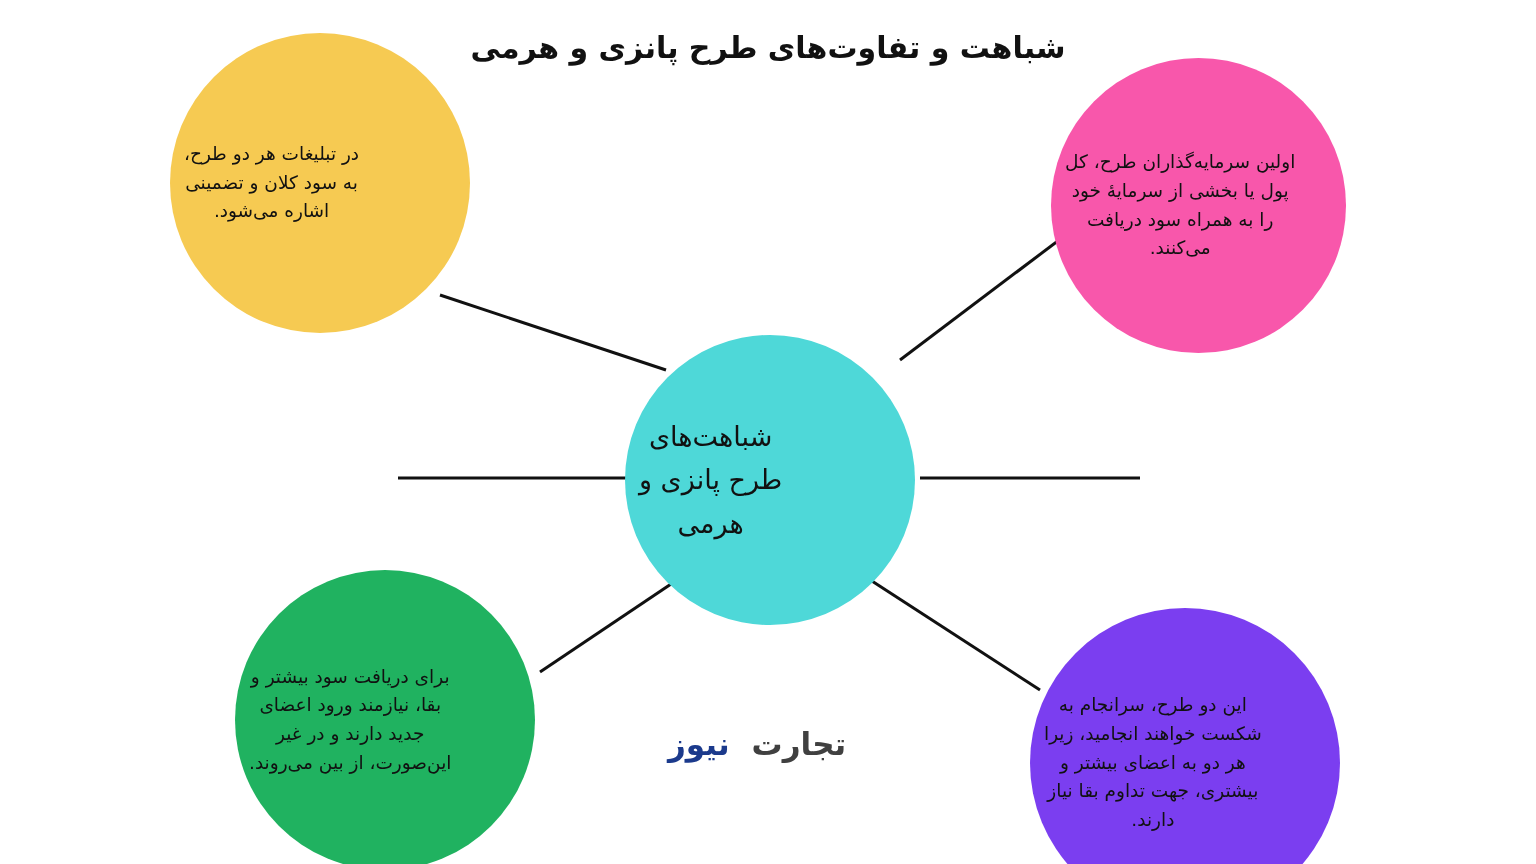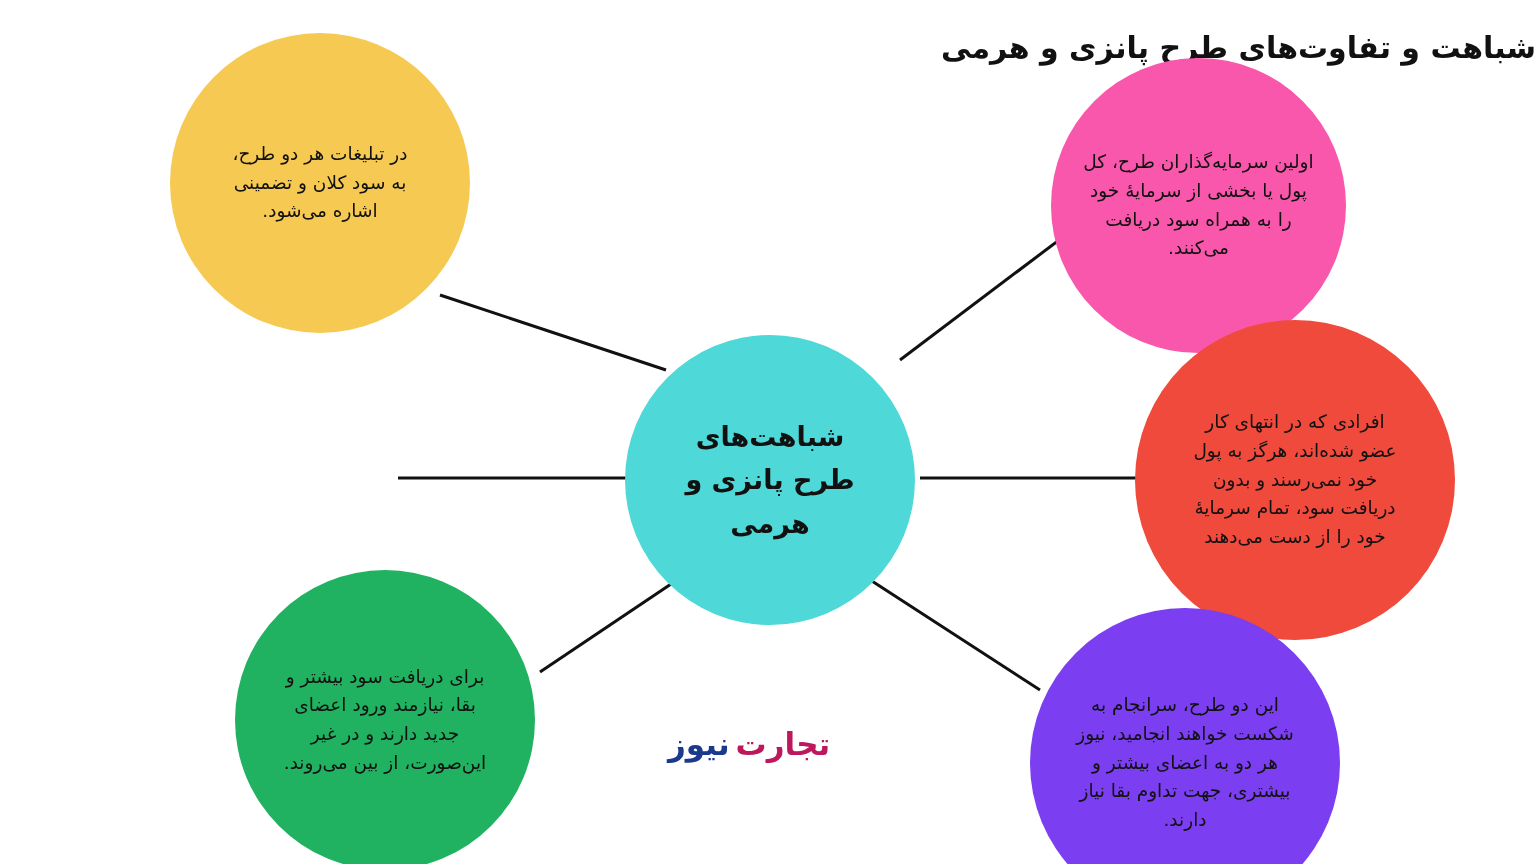--- a/index.html
+++ b/index.html
@@ -15,68 +15,69 @@
     width: 1536px;
     height: 864px;
     background: #ffffff;
     overflow: hidden;
   }
   #title {
     position: absolute;
     top: 30px;
     left: 0;
     width: 1536px;
+    text-align: center;
     font-size: 30px;
     font-weight: bold;
     color: #111111;
     direction: rtl;
     letter-spacing: 0px;
   }
   svg#connectors {
     position: absolute;
     top: 0;
     left: 0;
     width: 1536px;
     height: 864px;
   }
   .node {
     position: absolute;
     border-radius: 50%;
     display: flex;
     align-items: center;
-    justify-content: center;
+    justify-content: flex-end;
     box-sizing: border-box;
     direction: rtl;
   }
   .node .txt {
     text-align: center;
     color: #111111;
     line-height: 1.55;
     padding: 0 14px;
     white-space: pre-line;
   }
   #center-node .txt {
-    font-weight: bold;
+    font-weight: normal;
     font-size: 27px;
     line-height: 1.6;
   }
   .leaf .txt {
     font-size: 18.5px;
   }
   #logo {
     position: absolute;
     direction: rtl;
     display: flex;
     align-items: center;
     gap: 6px;
     font-weight: bold;
     font-size: 31px;
     letter-spacing: -1px;
   }
-  #logo .part-a { color: #be185d; }
+  #logo .part-a { color: #404040; margin-left: 16px; }
   #logo .part-b { color: #1b3a8c; }
 </style>
 </head>
 <body>
 
 <div id="stage">
 
   <div id="title">شباهت و تفاوت‌های طرح پانزی و هرمی</div>
 
   <svg id="connectors" viewBox="0 0 1536 864">
@@ -110,31 +111,24 @@
 این‌صورت، از بین می‌روند.</div>
   </div>
 
   <div class="node leaf" style="left:1051px; top:58px; width:295px; height:295px; background:#f857ab;">
     <div class="txt">اولین سرمایه‌گذاران طرح، کل
 پول یا بخشی از سرمایهٔ خود
 را به همراه سود دریافت
 می‌کنند.</div>
   </div>
 
-  <div class="node leaf" style="left:1135px; top:320px; width:320px; height:320px; background:#f04a3c;">
-    <div class="txt">افرادی که در انتهای کار
-عضو شده‌اند، هرگز به پول
-خود نمی‌رسند و بدون
-دریافت سود، تمام سرمایهٔ
-خود را از دست می‌دهند</div>
-  </div>
 
   <div class="node leaf" style="left:1030px; top:608px; width:310px; height:310px; background:#7b3ef0;">
     <div class="txt">این دو طرح، سرانجام به
-شکست خواهند انجامید، نیوز
+شکست خواهند انجامید، زیرا
 هر دو به اعضای بیشتر و
 بیشتری، جهت تداوم بقا نیاز
 دارند.</div>
   </div>
 
   <div id="logo" style="left:668px; top:726px;">
     <span class="part-a">تجارت</span>
     <span class="part-b">نیوز</span>
   </div>
 

